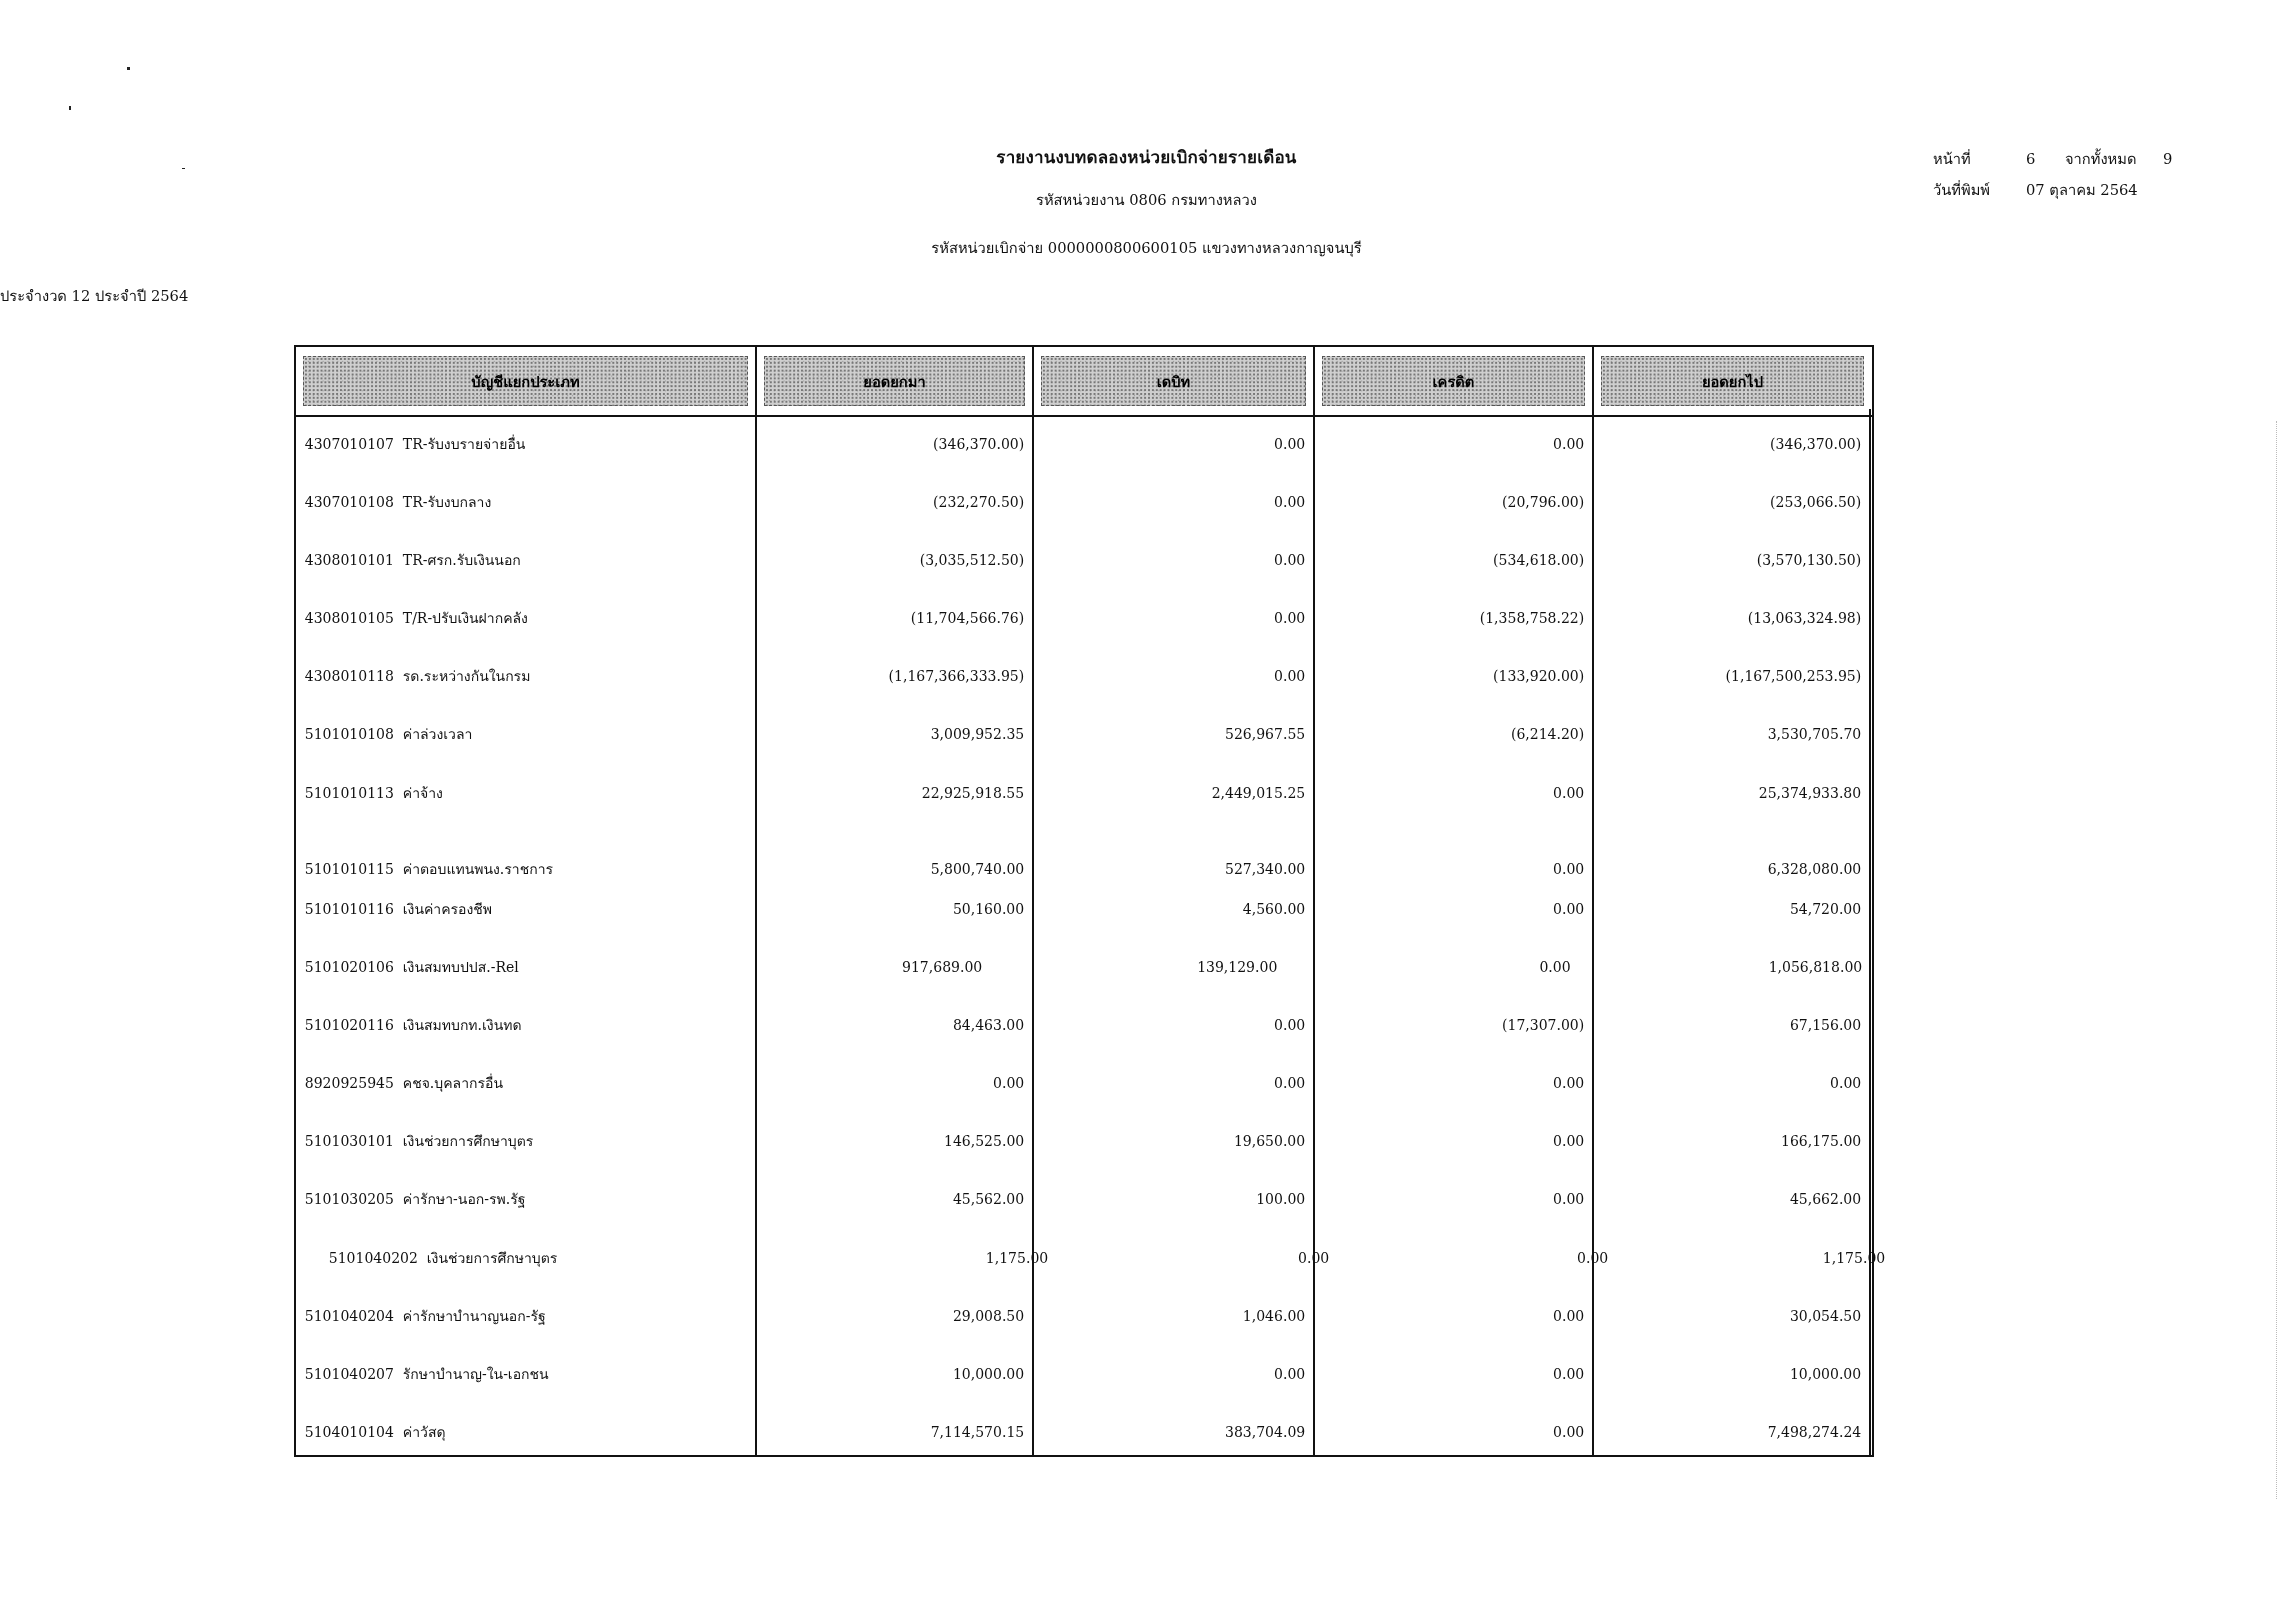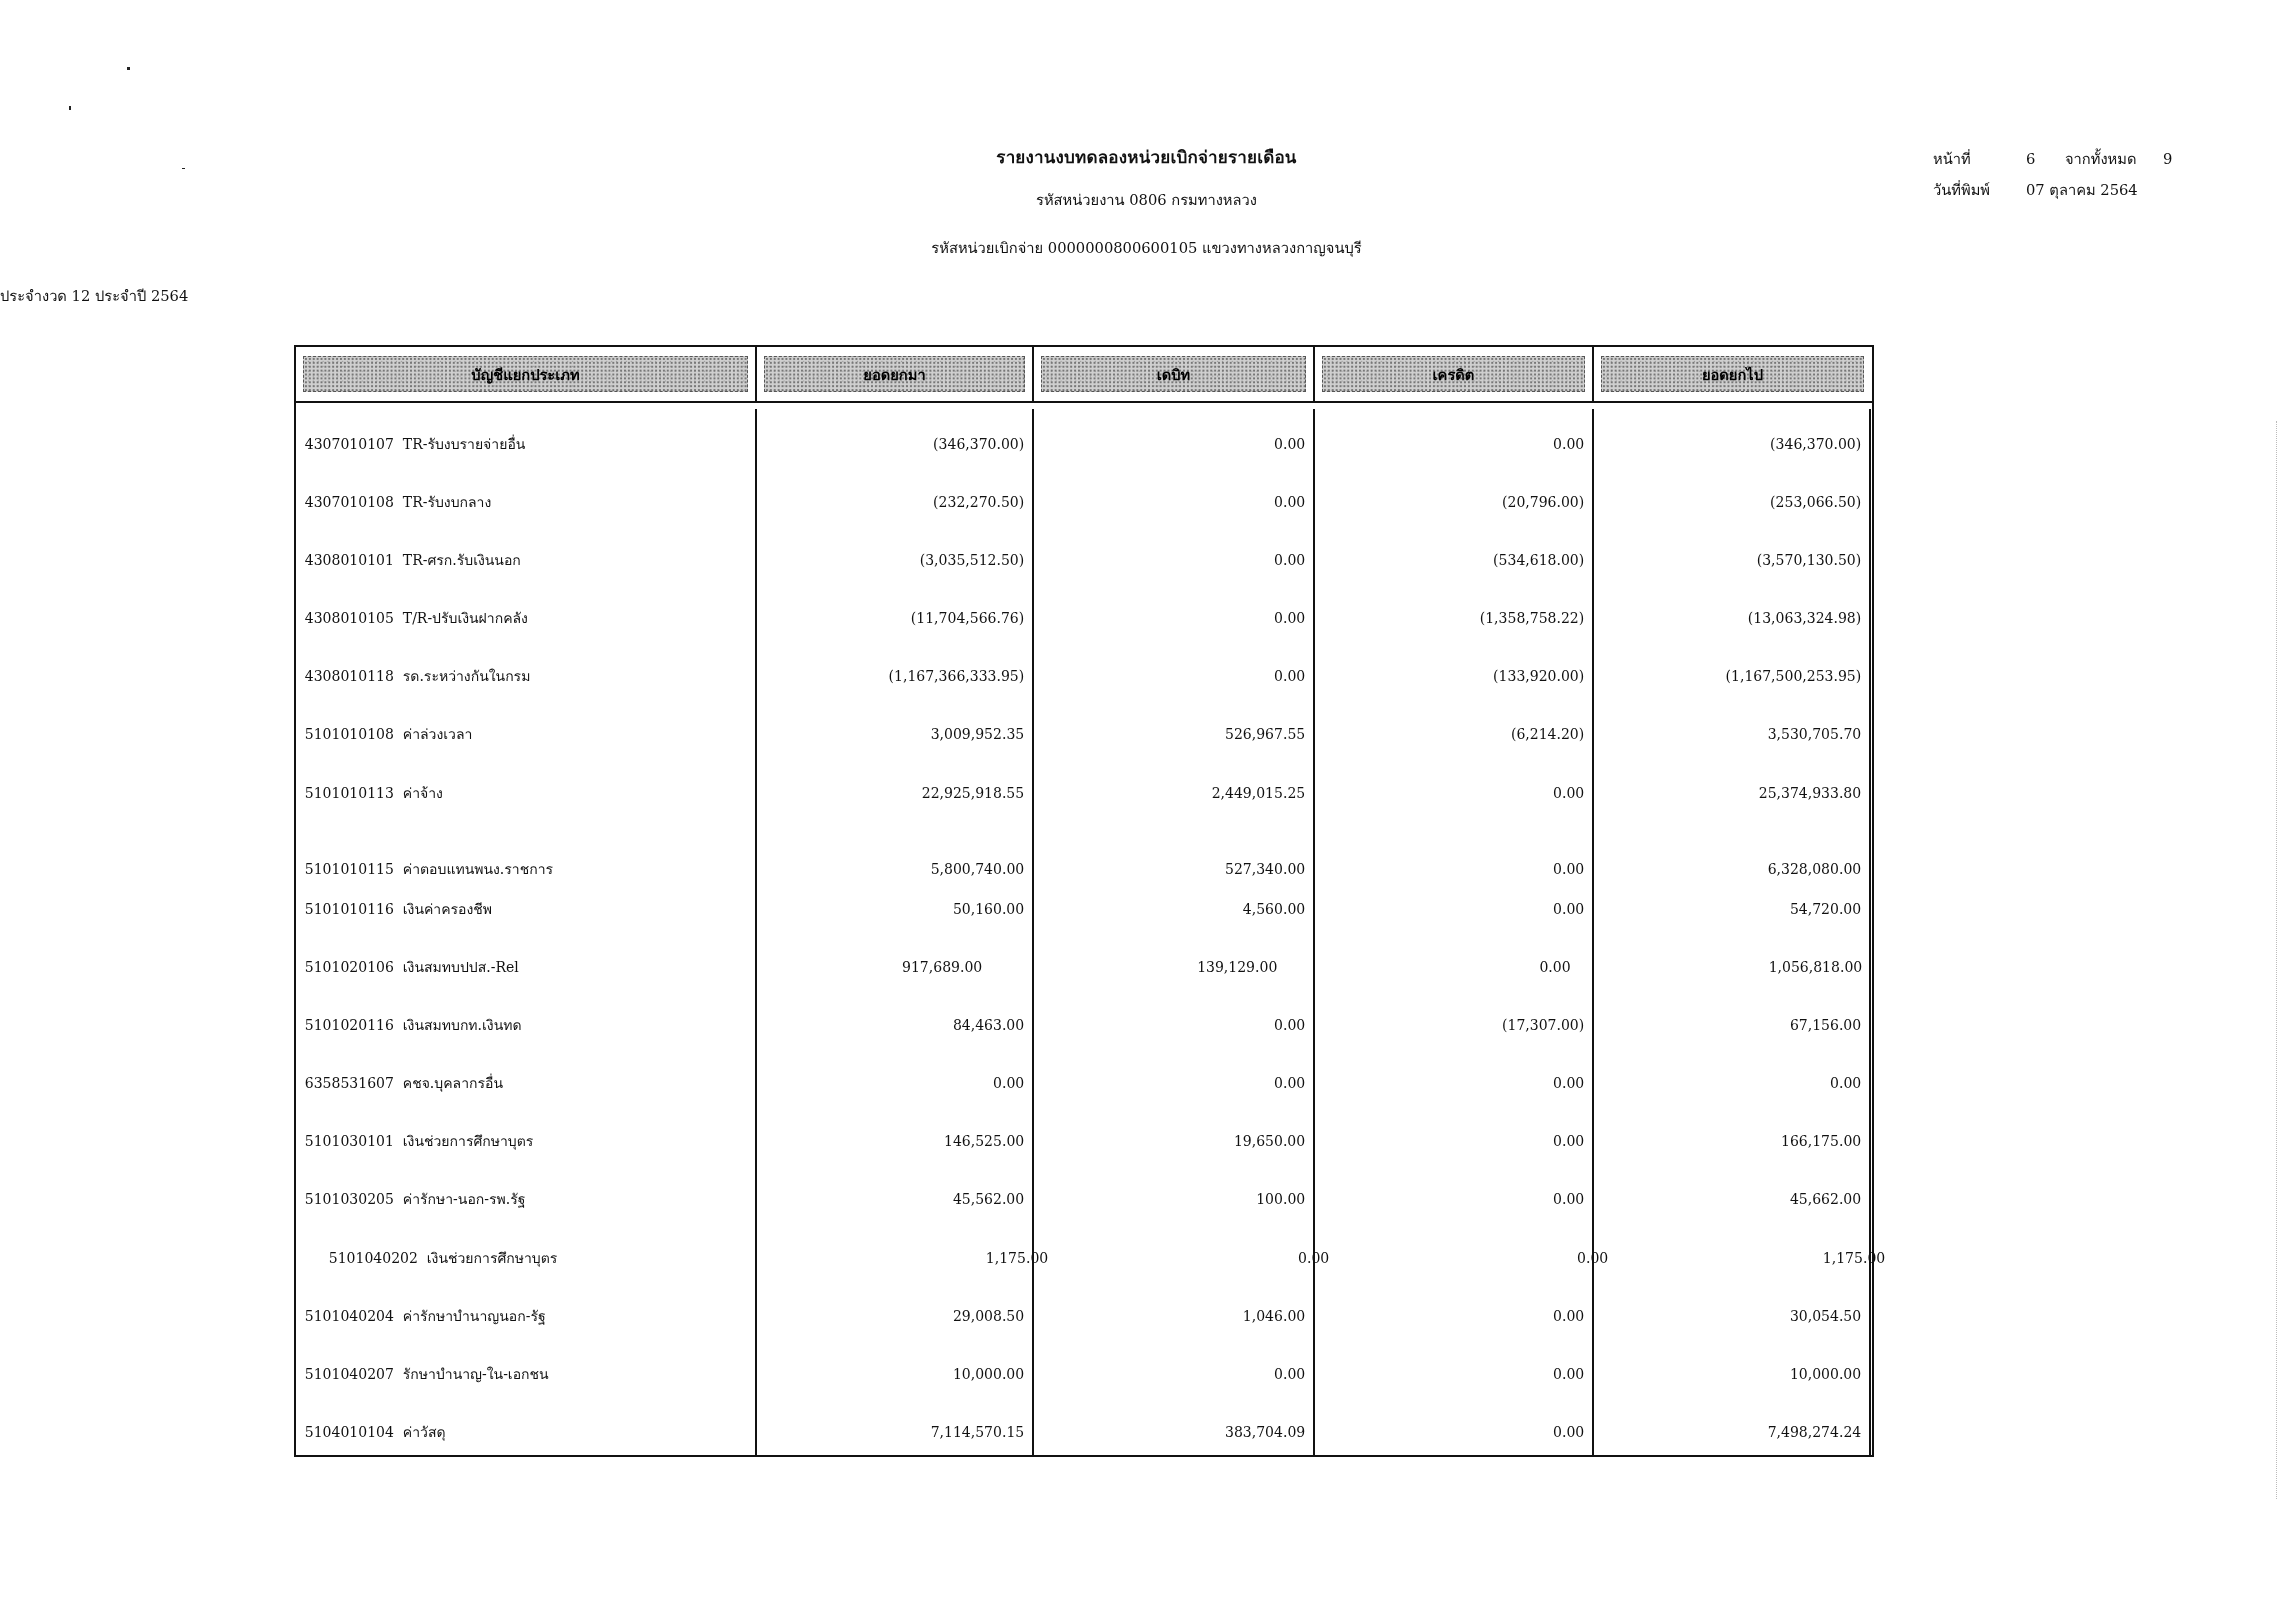--- a/index.html
+++ b/index.html
@@ -20,21 +20,21 @@
   .pageinfo .row { display: flex; white-space: nowrap; }
   .pageinfo .lbl { width: 93px; }
   .pageinfo .num { width: 39px; }
   .pageinfo .lbl2 { width: 98px; }
 
   .tbl {
     left: 294px; top: 345px; width: 1580px; height: 1112px;
     border: 2px solid #111; box-sizing: border-box;
   }
   .hdr {
-    position: absolute; left: 0; top: 0; width: 100%; height: 56px;
+    position: absolute; left: 0; top: 0; width: 100%; height: 70px;
     border-bottom: 2px solid #111; box-sizing: border-box; display: flex;
   }
   .hcell {
     position: relative; box-sizing: border-box; border-right: 2px solid #111;
     height: 100%;
   }
   .hcell:last-child { border-right: none; }
   .hcell .shade {
     position: absolute; left: 6.9px; right: 6.9px; top: 8.8px; bottom: 8.8px;
     border: 1px dashed #555;
@@ -226,21 +226,21 @@
             <span class="code">5101020116</span>
             <span>เงินสมทบกท.เงินทด</span>
           </div>
           <div class="td num w2">84,463.00</div>
           <div class="td num w3">0.00</div>
           <div class="td num w4">(17,307.00)</div>
           <div class="td num w5">67,156.00</div>
         </div>
         <div class="tr" style="top: 645px;">
           <div class="td acct">
-            <span class="code">6358531607</span>
+            <span class="code">8920925945</span>
             <span>คชจ.บุคลากรอื่น</span>
           </div>
           <div class="td num w2">0.00</div>
           <div class="td num w3">0.00</div>
           <div class="td num w4">0.00</div>
           <div class="td num w5">0.00</div>
         </div>
         <div class="tr" style="top: 703px;">
           <div class="td acct">
             <span class="code">5101030101</span>

